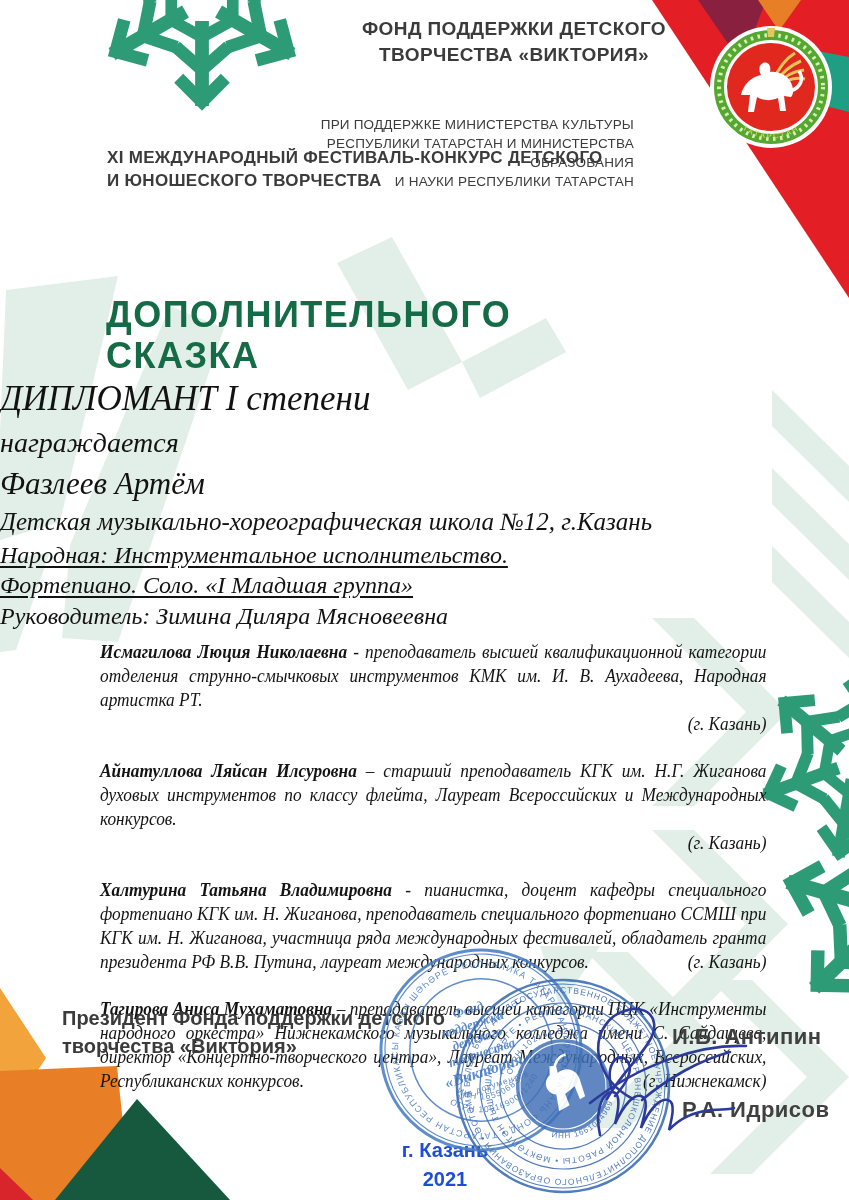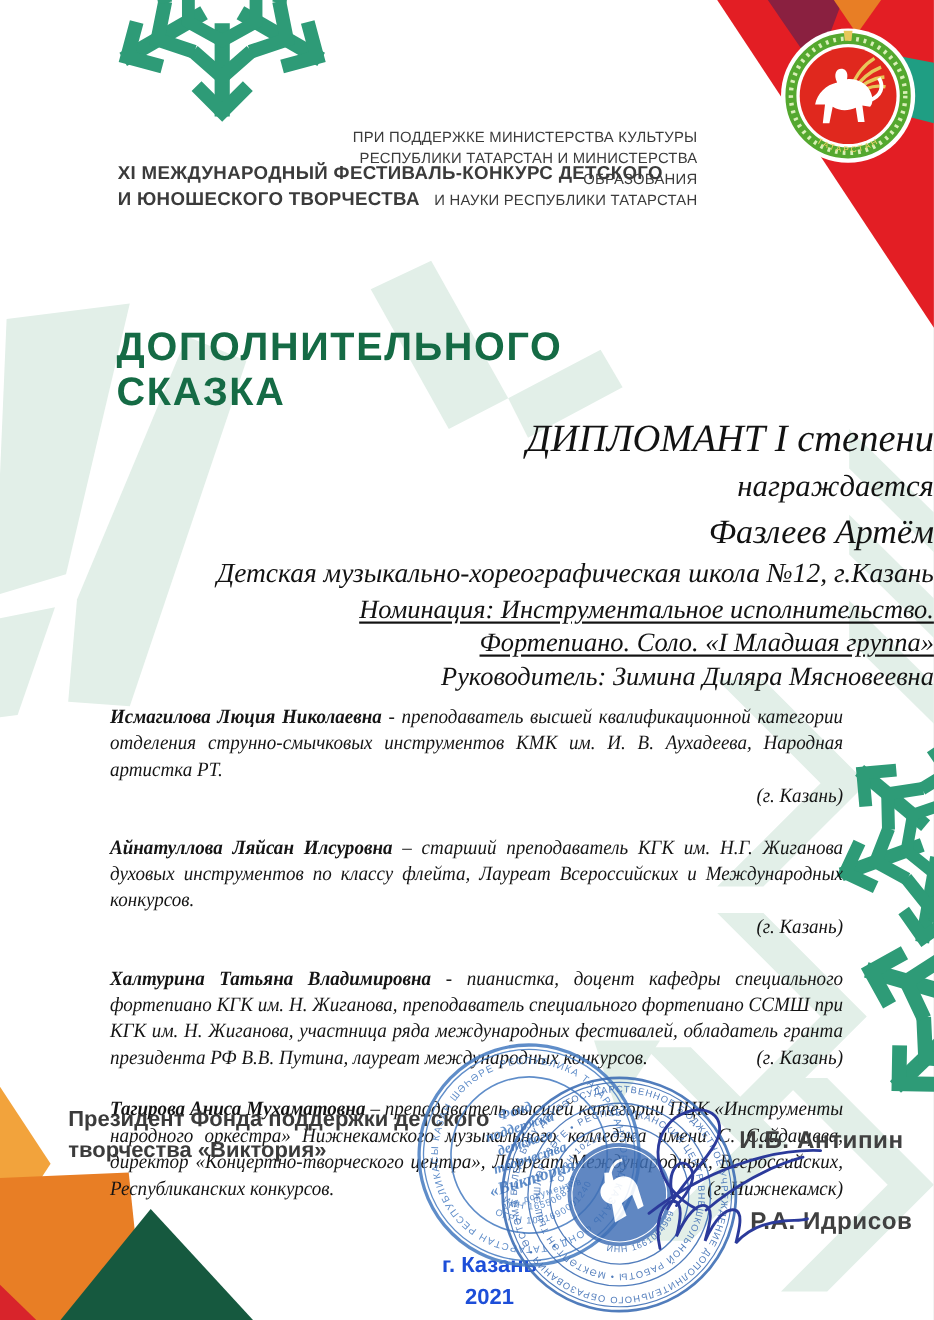--- a/index.html
+++ b/index.html
@@ -14,21 +14,21 @@
               font-size:19px;line-height:26px;letter-spacing:.4px;color:#3b3b3b;}
   .support{left:230px;top:80px;width:404px;text-align:right;font-size:13.5px;
            line-height:19px;letter-spacing:.2px;color:#3b3b3b;margin-top:35px;}
   .festival{left:107px;top:146px;font-weight:bold;font-size:17px;line-height:23px;
             letter-spacing:.3px;color:#3b3b3b;}
   .diploma-word{left:99px;top:186px;font-size:102px;font-weight:bold;letter-spacing:5px;
                 line-height:1.05;color:#E31E24;}
   .event-name{left:106px;top:294px;font-size:36px;font-weight:bold;line-height:41px;
               letter-spacing:1.5px;color:#156B45;}
 
-  .award{left:0;top:376px;width:849px;text-align:right;z-index:2;
+  .award{left:0;top:376px;width:849px;text-align:left;z-index:2;
          font-family:"Liberation Serif",serif;font-style:italic;color:#121212;}
   .award .degree{font-size:35px;line-height:46px;}
   .award .awarded{font-size:28px;line-height:41px;}
   .award .recipient{font-size:31px;line-height:41px;}
   .award .school{font-size:25px;line-height:36px;}
   .award .nom{font-size:24px;line-height:30px;text-decoration:underline;text-underline-offset:3px;}
   .award .supervisor{font-size:24px;line-height:33px;}
 
   .jury{left:100px;top:640px;width:712px;transform:scaleX(.936);transform-origin:left top;
         font-family:"Liberation Serif",serif;font-style:italic;font-size:18.5px;line-height:24px;
@@ -122,20 +122,24 @@
       <polygon fill="#E87E25" points="0,1071 117,1066 131,1200 0,1200"></polygon>
       <polygon fill="#16593F" points="137,1099 55,1200 230,1200"></polygon>
       <polygon fill="#D8242B" points="0,1168 33,1200 0,1200"></polygon>
     </g>
 
     <use href="#flake" transform="translate(202,2) scale(1.06)"></use>
     <use href="#flake" transform="translate(855,762) rotate(10) scale(0.98)"></use>
     <use href="#flake" transform="translate(893,912) rotate(-14) scale(1.12)"></use>
   </svg>
 
+  <div class="txt fund-title">
+    <div>ФОНД ПОДДЕРЖКИ ДЕТСКОГО</div>
+    <div>ТВОРЧЕСТВА «ВИКТОРИЯ»</div>
+  </div>
 
   <div class="txt support">
     <div>ПРИ ПОДДЕРЖКЕ МИНИСТЕРСТВА КУЛЬТУРЫ</div>
     <div>РЕСПУБЛИКИ ТАТАРСТАН И МИНИСТЕРСТВА ОБРАЗОВАНИЯ</div>
     <div>И НАУКИ РЕСПУБЛИКИ ТАТАРСТАН</div>
   </div>
 
   <div class="txt festival">
     <div>XI МЕЖДУНАРОДНЫЙ ФЕСТИВАЛЬ-КОНКУРС ДЕТСКОГО</div>
     <div>И ЮНОШЕСКОГО ТВОРЧЕСТВА</div>
@@ -145,21 +149,21 @@
   <div class="txt event-name">
     <div>ДОПОЛНИТЕЛЬНОГО</div>
     <div>СКАЗКА</div>
   </div>
 
   <div class="txt award">
     <div class="degree">ДИПЛОМАНТ I степени</div>
     <div class="awarded">награждается</div>
     <div class="recipient">Фазлеев Артём</div>
     <div class="school">Детская музыкально-хореографическая школа №12, г.Казань</div>
-    <div class="nom">Номинация: Инструментальное исполнительство.</div>
+    <div class="nom">Народная: Инструментальное исполнительство.</div>
     <div class="nom">Фортепиано. Соло. «I Младшая группа»</div>
     <div class="supervisor">Руководитель: Зимина Диляра Мясновеевна</div>
   </div>
 
   <div class="txt jury">
     <p>
       <b>Исмагилова Люция Николаевна</b>
       <span>-</span>
       <span>преподаватель высшей квалификационной категории отделения струнно-смычковых инструментов КМК им. И. В. Аухадеева, Народная артистка РТ.</span>
       <span class="city-block">(г. Казань)</span>

